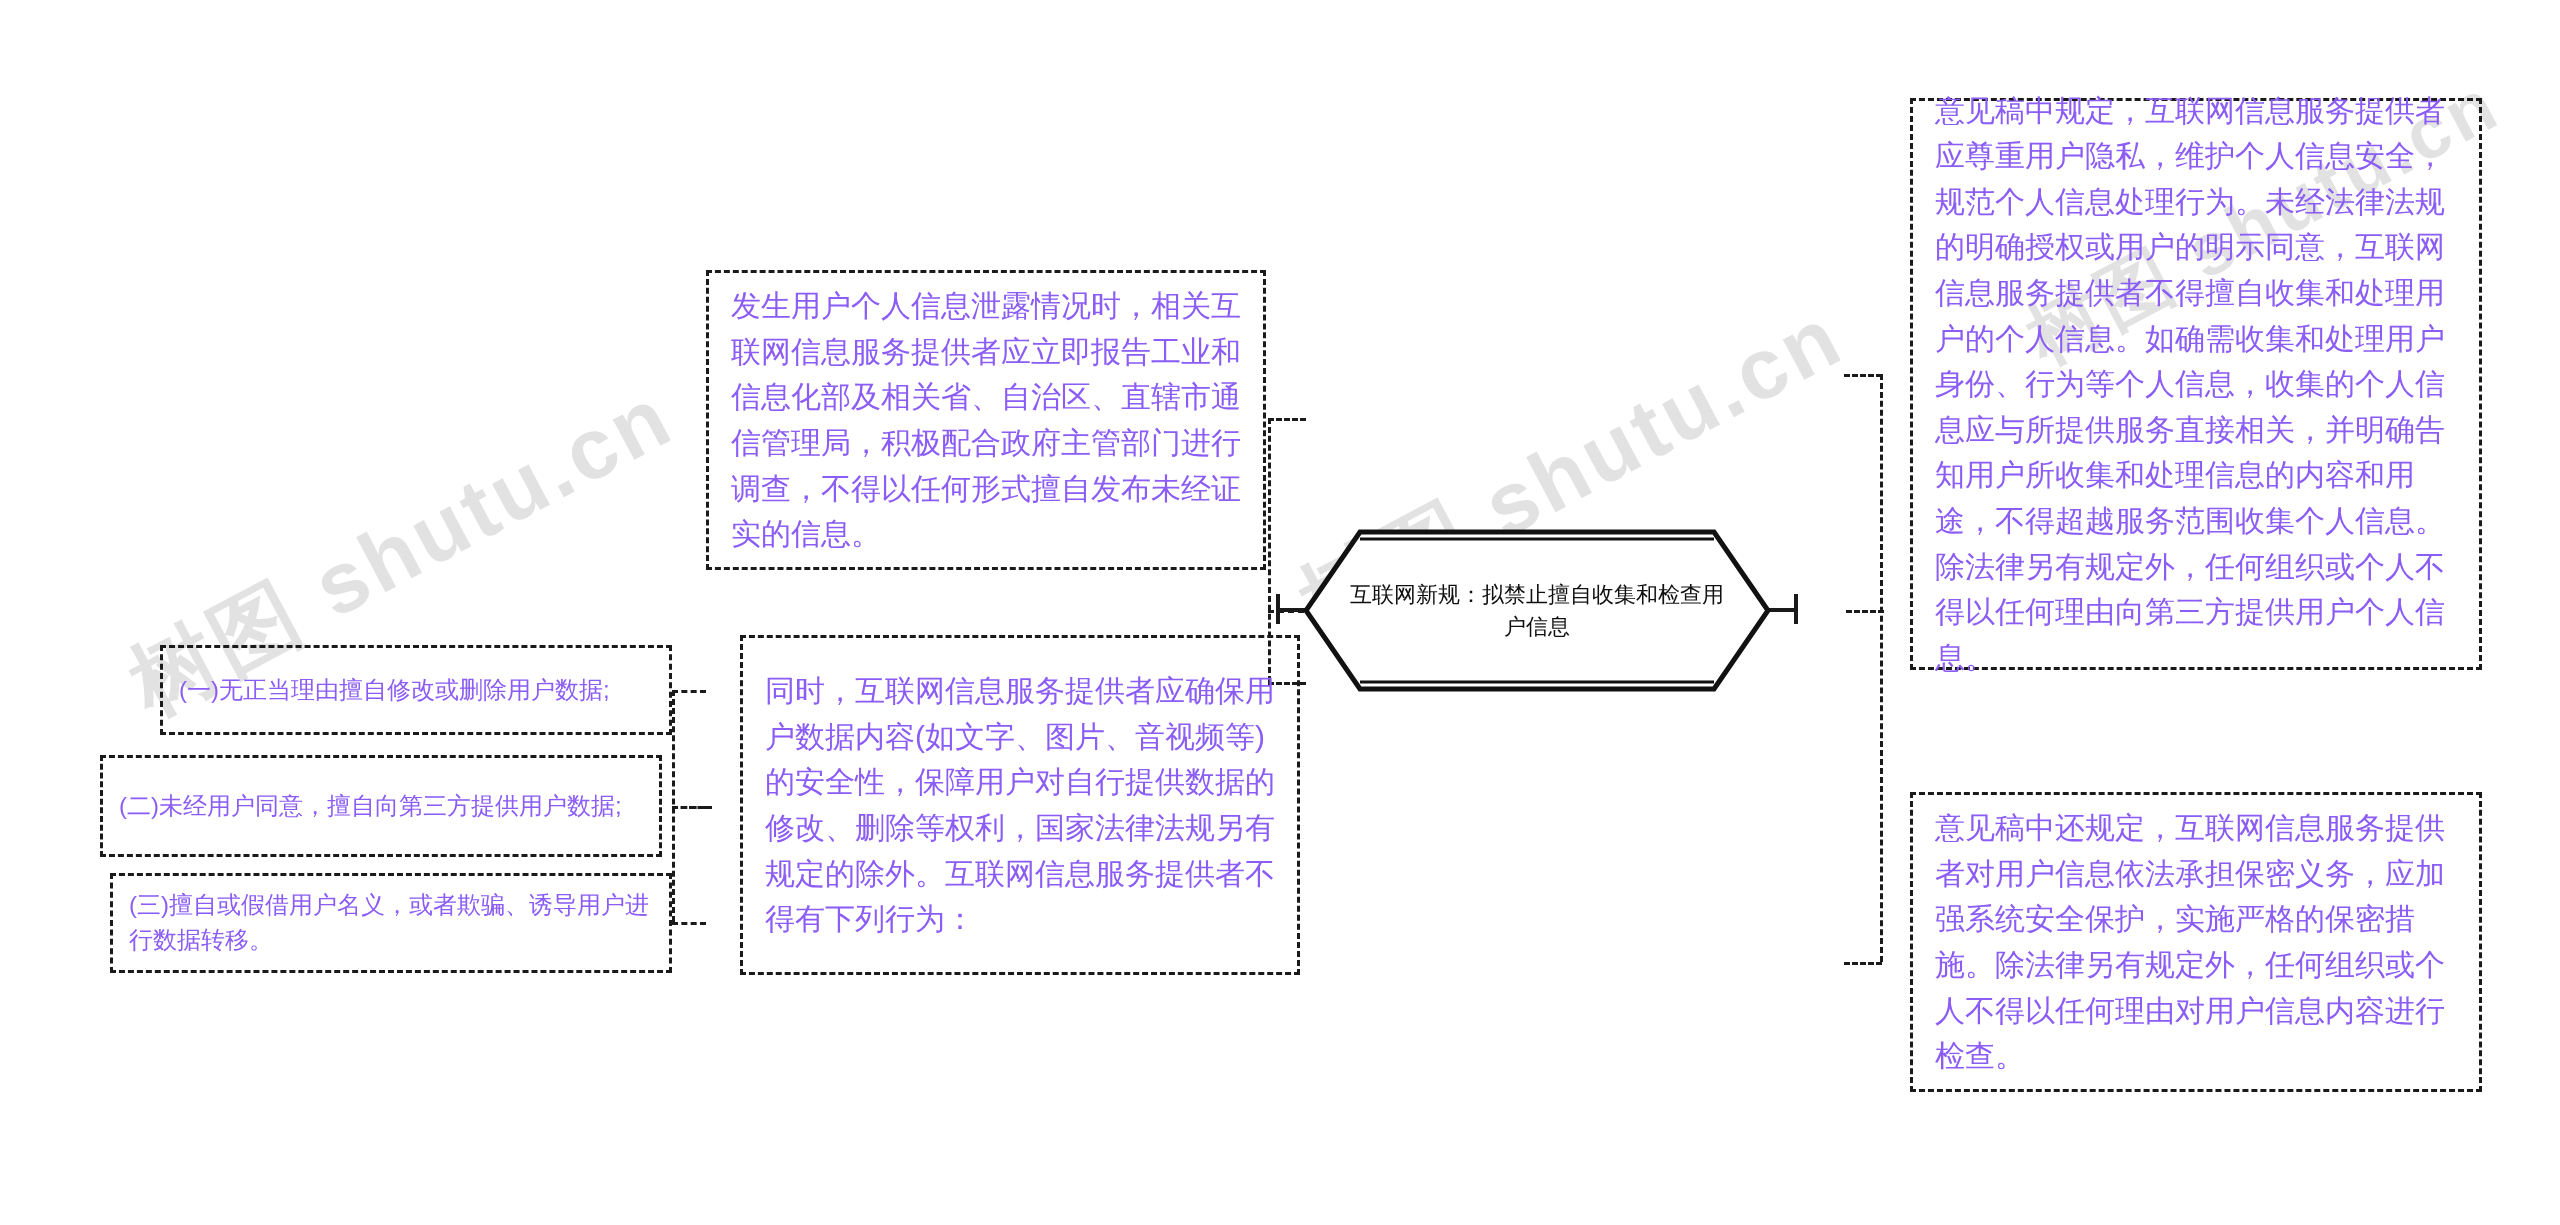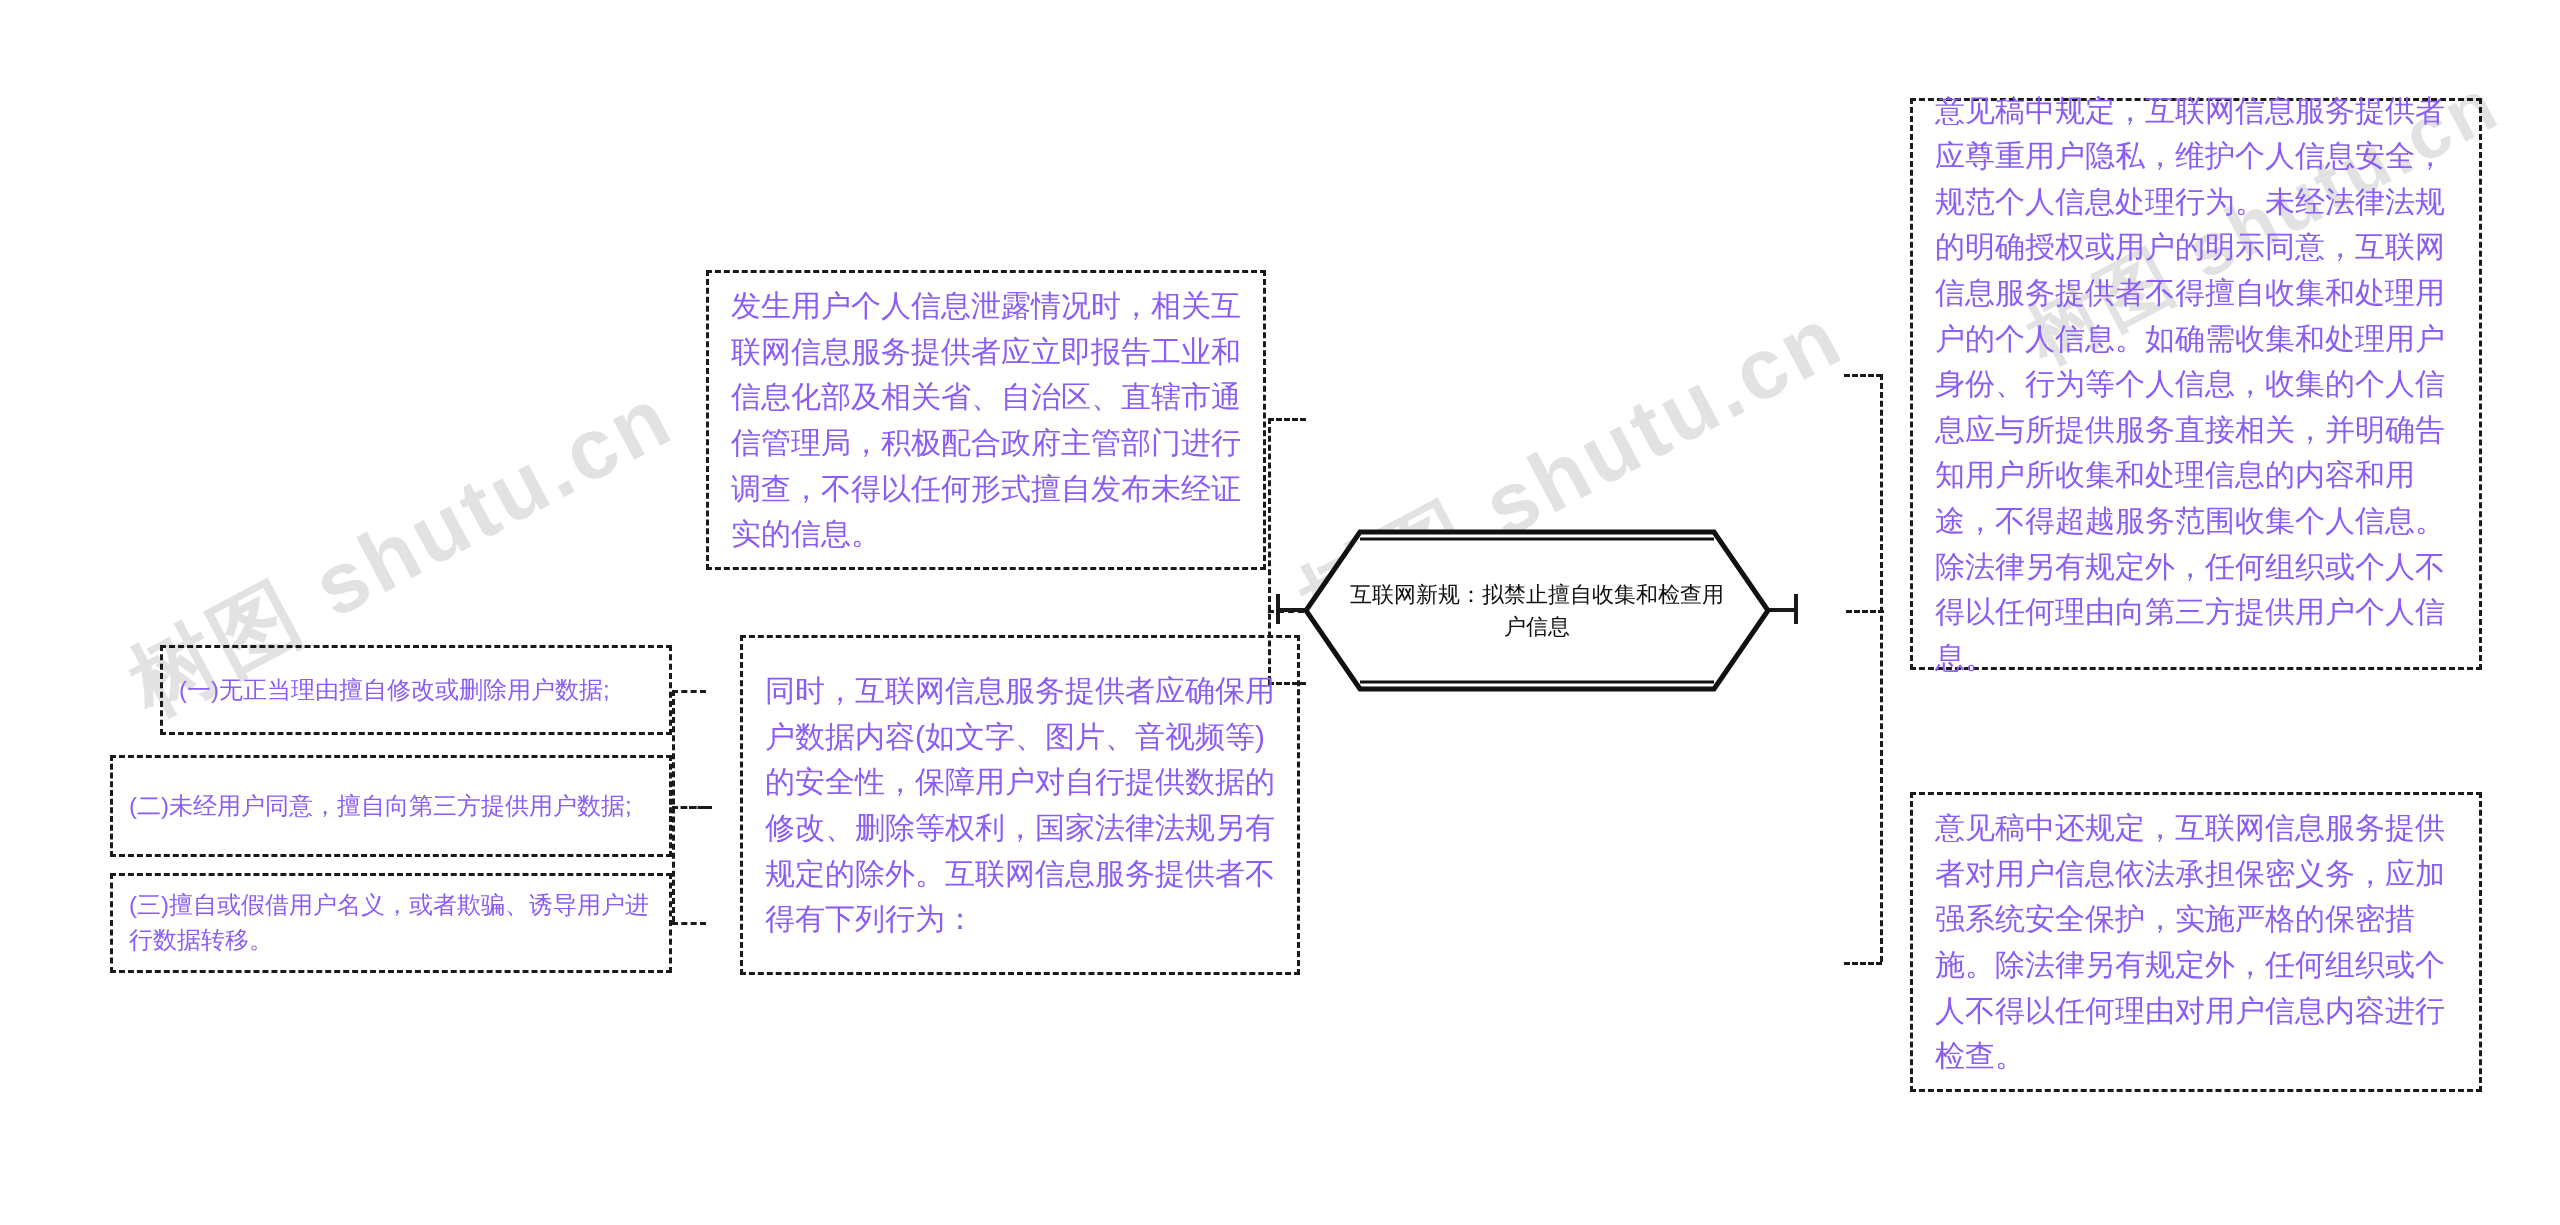--- a/index.html
+++ b/index.html
@@ -143,21 +143,21 @@
 
   <div class="conn-h-solid" style="left:1276px; top:608px; width:32px;"></div>
   <div class="conn-cap" style="left:1276px; top:594px; height:30px;"></div>
   <div class="conn-h-solid" style="left:1766px; top:608px; width:32px;"></div>
   <div class="conn-cap" style="left:1794px; top:594px; height:30px;"></div>
 
   <div class="node node-small" style="left:160px; top:645px; width:512px; height:90px;">
     <span class="txt">(一)无正当理由擅自修改或删除用户数据;</span>
   </div>
 
-  <div class="node node-small" style="left:110px; top:755px; width:562px; height:102px;">
+  <div class="node node-small" style="left:100px; top:755px; width:562px; height:102px;">
     <span class="txt">(二)未经用户同意，擅自向第三方提供用户数据;</span>
   </div>
 
   <div class="node node-small" style="left:110px; top:873px; width:562px; height:100px;">
     <span class="txt">(三)擅自或假借用户名义，或者欺骗、诱导用户进行数据转移。</span>
   </div>
 
   <div class="node node-big" style="left:706px; top:270px; width:560px; height:300px;">
     <span class="txt">发生用户个人信息泄露情况时，相关互联网信息服务提供者应立即报告工业和信息化部及相关省、自治区、直辖市通信管理局，积极配合政府主管部门进行调查，不得以任何形式擅自发布未经证实的信息。</span>
   </div>

